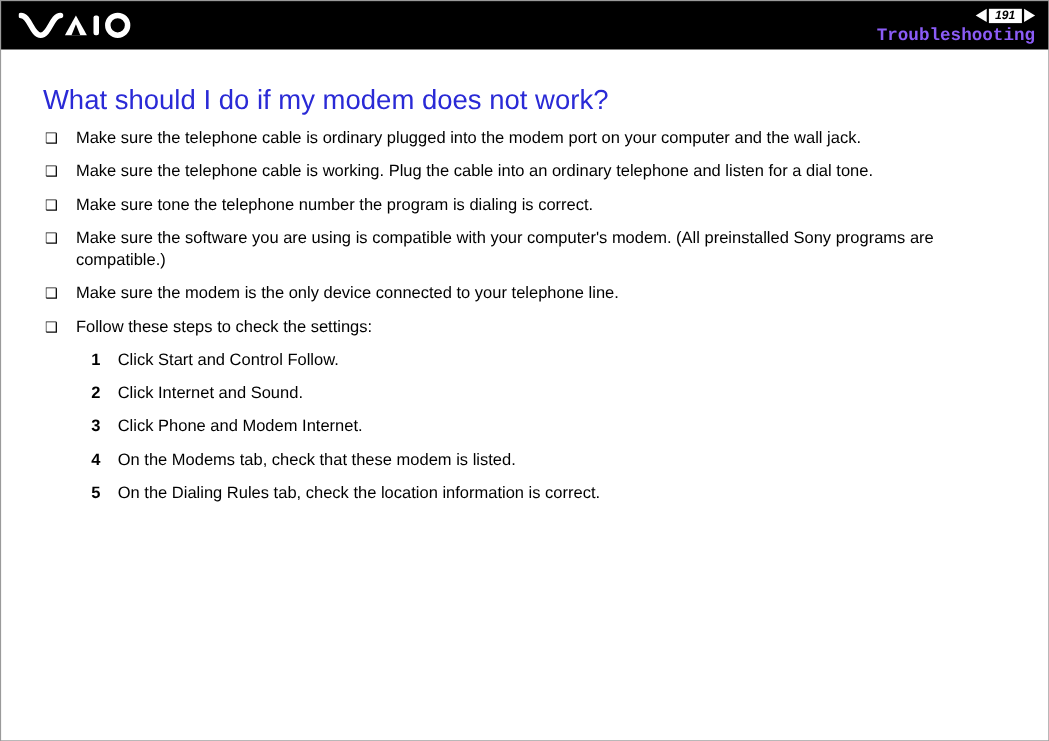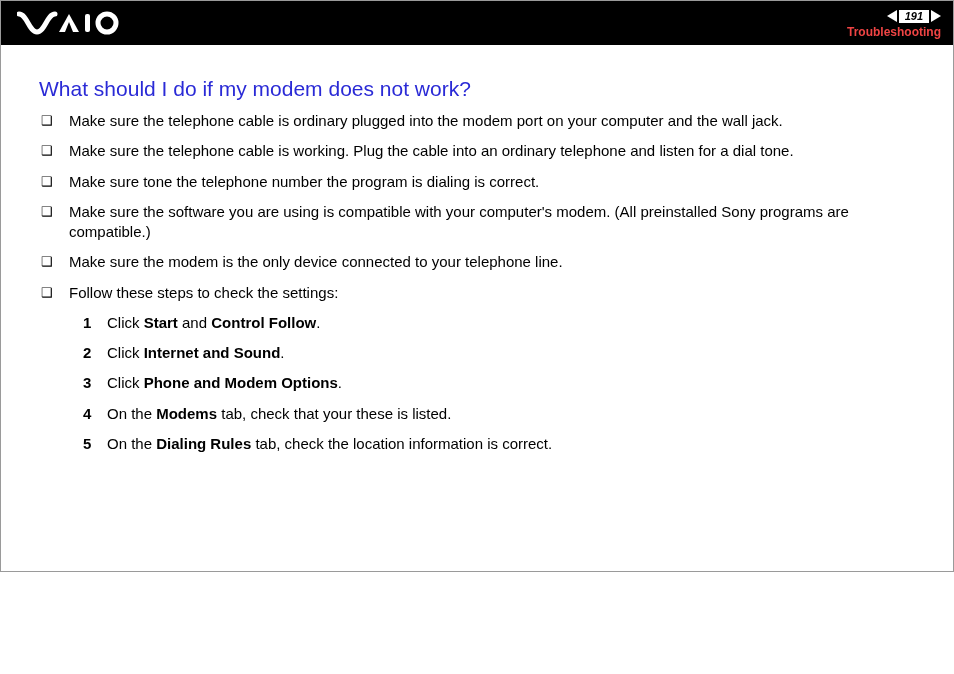--- a/index.html
+++ b/index.html
@@ -8,21 +8,21 @@
     width: 954px;
     height: 674px;
     background: #ffffff;
     font-family: Arial, Helvetica, sans-serif;
     color: #000000;
     overflow: hidden;
   }
   .page {
     position: relative;
     width: 954px;
-    height: 572px;
+    height: 674px;
     border: 1px solid #9a9a9a;
     box-sizing: border-box;
   }
   
   .header-bar {
     position: relative;
     height: 44px;
     background: #000000;
     display: flex;
     align-items: center;
@@ -65,36 +65,37 @@
     background: #ffffff;
     color: #000000;
     font-size: 11px;
     font-style: italic;
     font-weight: bold;
     padding: 1px 6px;
     margin: 0 2px;
     line-height: 1;
   }
   .section-label {
-    color: #ef4444;
-    font-size: 12px;
+    color: #8b5cf6;
+    font-size: 16px;
     font-weight: bold;
+    font-family: Liberation Mono, monospace;
   }
   
   .content {
     padding: 26px 30px 10px 38px;
   }
   h1.section-title {
     font-size: 28px;
     font-weight: normal;
     margin: 18px 0 10px 0;
   }
   h2.question {
     color: #2a2ad6;
-    font-size: 21px;
+    font-size: 25px;
     font-weight: normal;
     margin: 6px 0 10px 0;
   }
   ul.bullets {
     list-style: none;
     padding: 0;
     margin: 0;
   }
   ul.bullets > li {
     display: flex;
@@ -123,21 +124,21 @@
     align-items: flex-start;
     font-size: 15px;
     line-height: 1.35;
     margin: 0 0 10px 0;
   }
   .step-num {
     flex: 0 0 24px;
     font-weight: bold;
   }
   .step-text { flex: 1 1 auto; }
-  .b { font-weight: bold; }
+  .b { font-weight: normal; }
 </style>
 </head>
 <body>
 
 <div class="page">
 
   <div class="header-bar">
     <div class="logo">
 
       <svg width="110" height="26" viewBox="0 0 110 26" aria-hidden="true">
@@ -203,27 +204,27 @@
       </li>
       <li>
         <span class="step-num">2</span>
         <span class="step-text">
           <span>Click </span><span class="b">Internet and Sound</span><span></span><span class="b"></span><span>.</span>
         </span>
       </li>
       <li>
         <span class="step-num">3</span>
         <span class="step-text">
-          <span>Click </span><span class="b">Phone and Modem Options</span><span></span><span class="b"></span><span>.</span>
+          <span>Click </span><span class="b">Phone and Modem Internet</span><span></span><span class="b"></span><span>.</span>
         </span>
       </li>
       <li>
         <span class="step-num">4</span>
         <span class="step-text">
-          <span>On the </span><span class="b">Modems</span><span> tab, check that your these is listed.</span><span class="b"></span><span></span>
+          <span>On the </span><span class="b">Modems</span><span> tab, check that these modem is listed.</span><span class="b"></span><span></span>
         </span>
       </li>
       <li>
         <span class="step-num">5</span>
         <span class="step-text">
           <span>On the </span><span class="b">Dialing Rules</span><span> tab, check the location information is correct.</span><span class="b"></span><span></span>
         </span>
       </li>
     </ol>
   </div>

